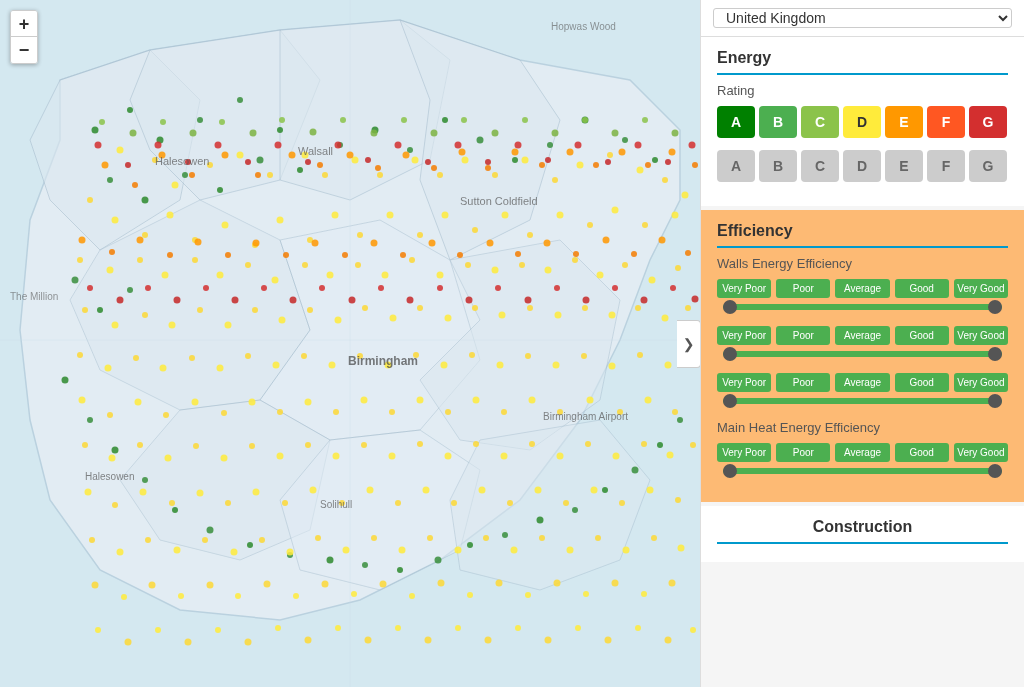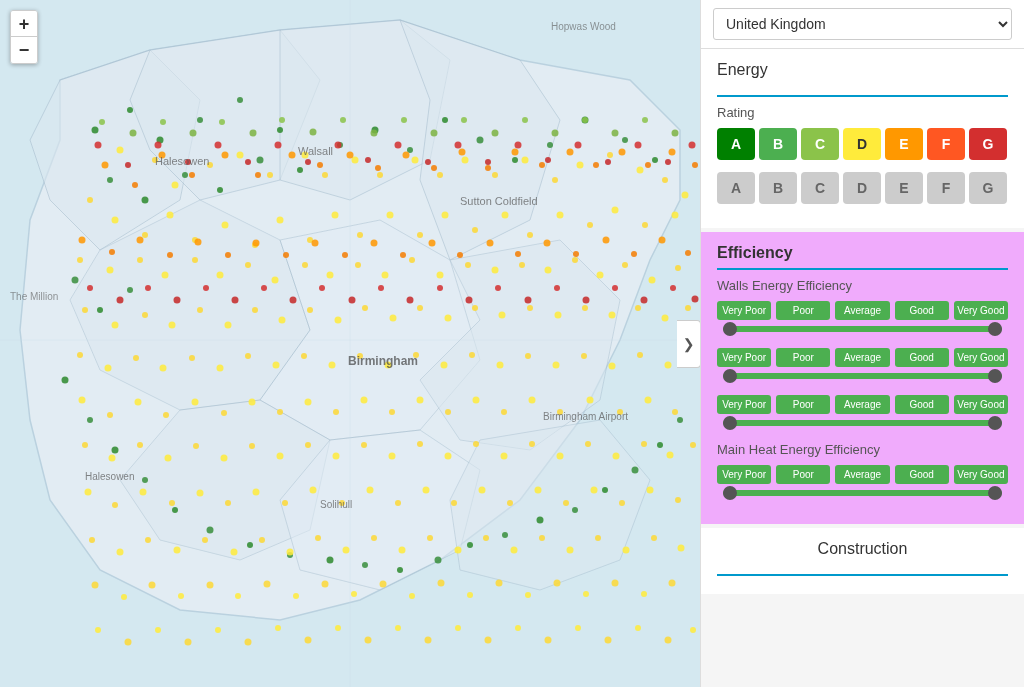--- a/index.html
+++ b/index.html
@@ -90,41 +90,41 @@
     #right-panel::-webkit-scrollbar-thumb { background: #bbb; border-radius: 5px; }
 
     .panel-header {
       padding: 8px 12px;
       background: white;
       border-bottom: 1px solid #ddd;
     }
 
     .country-select {
       width: 100%;
-      padding: 6px 8px;
+      padding: 0 8px;
       font-size: 14px;
       border: 1px solid #ccc;
       border-radius: 3px;
       background: white;
       color: #333;
       appearance: auto;
     }
 
     .section {
       padding: 12px 16px;
       background: white;
       margin-bottom: 4px;
     }
 
     .section-title {
       font-size: 16px;
-      font-weight: normal;
+      font-weight: bold;
       color: #333;
       margin-bottom: 8px;
-      padding-bottom: 16px;
+      padding-bottom: 6px;
       border-bottom: 2px solid #0099cc;
     }
 
     .subsection-title {
       font-size: 13px;
       color: #555;
       margin-bottom: 8px;
       margin-top: 4px;
     }
 
@@ -158,21 +158,21 @@
     .rating-btn.active-B { background: #4caf50; }
     .rating-btn.active-C { background: #8bc34a; }
     .rating-btn.active-D { background: #ffeb3b; color: #333; }
     .rating-btn.active-E { background: #ff9800; }
     .rating-btn.active-F { background: #ff5722; }
     .rating-btn.active-G { background: #d32f2f; }
 
     
     .efficiency-section {
       padding: 12px 16px;
-      background: #f0abfc;
+      background: #fdba74;
       margin-bottom: 4px;
     }
 
     .efficiency-title {
       font-size: 16px;
       font-weight: bold;
       color: #333;
       margin-bottom: 8px;
       padding-bottom: 6px;
       border-bottom: 2px solid #0099cc;

